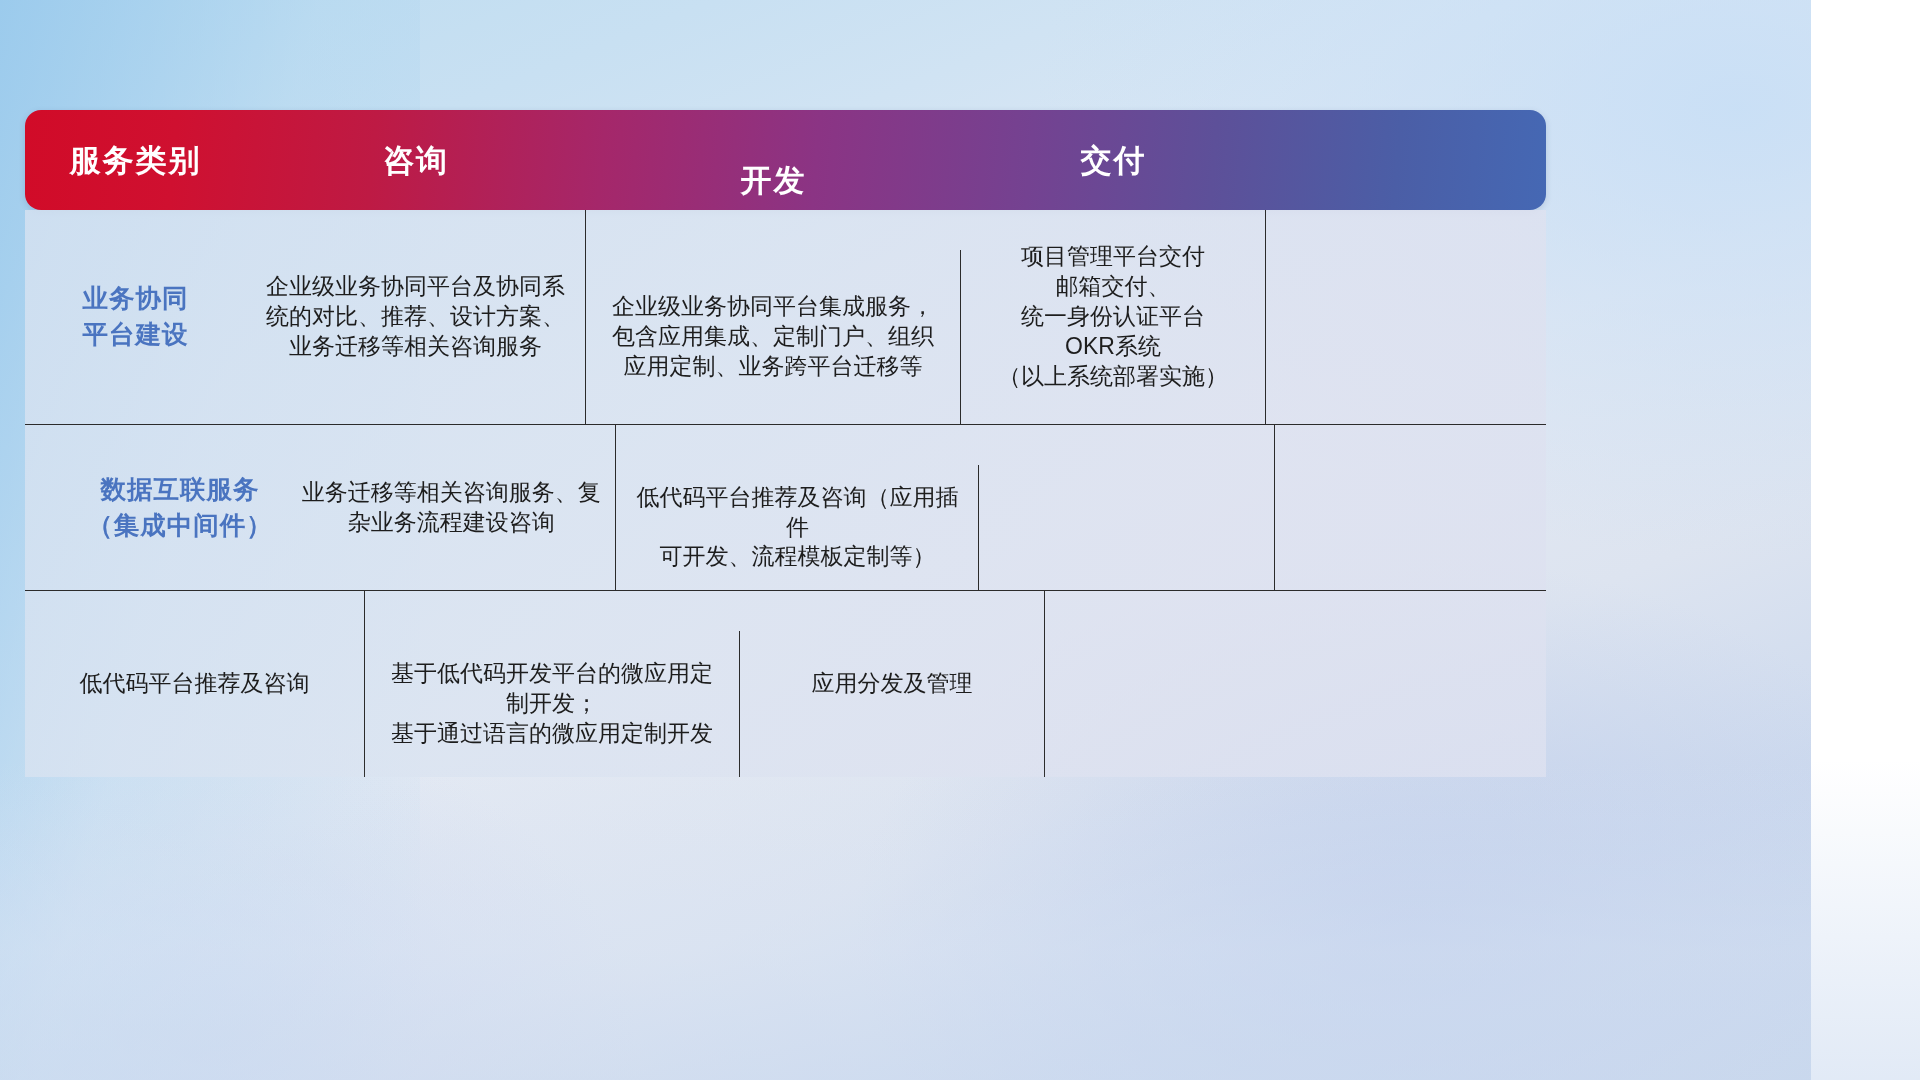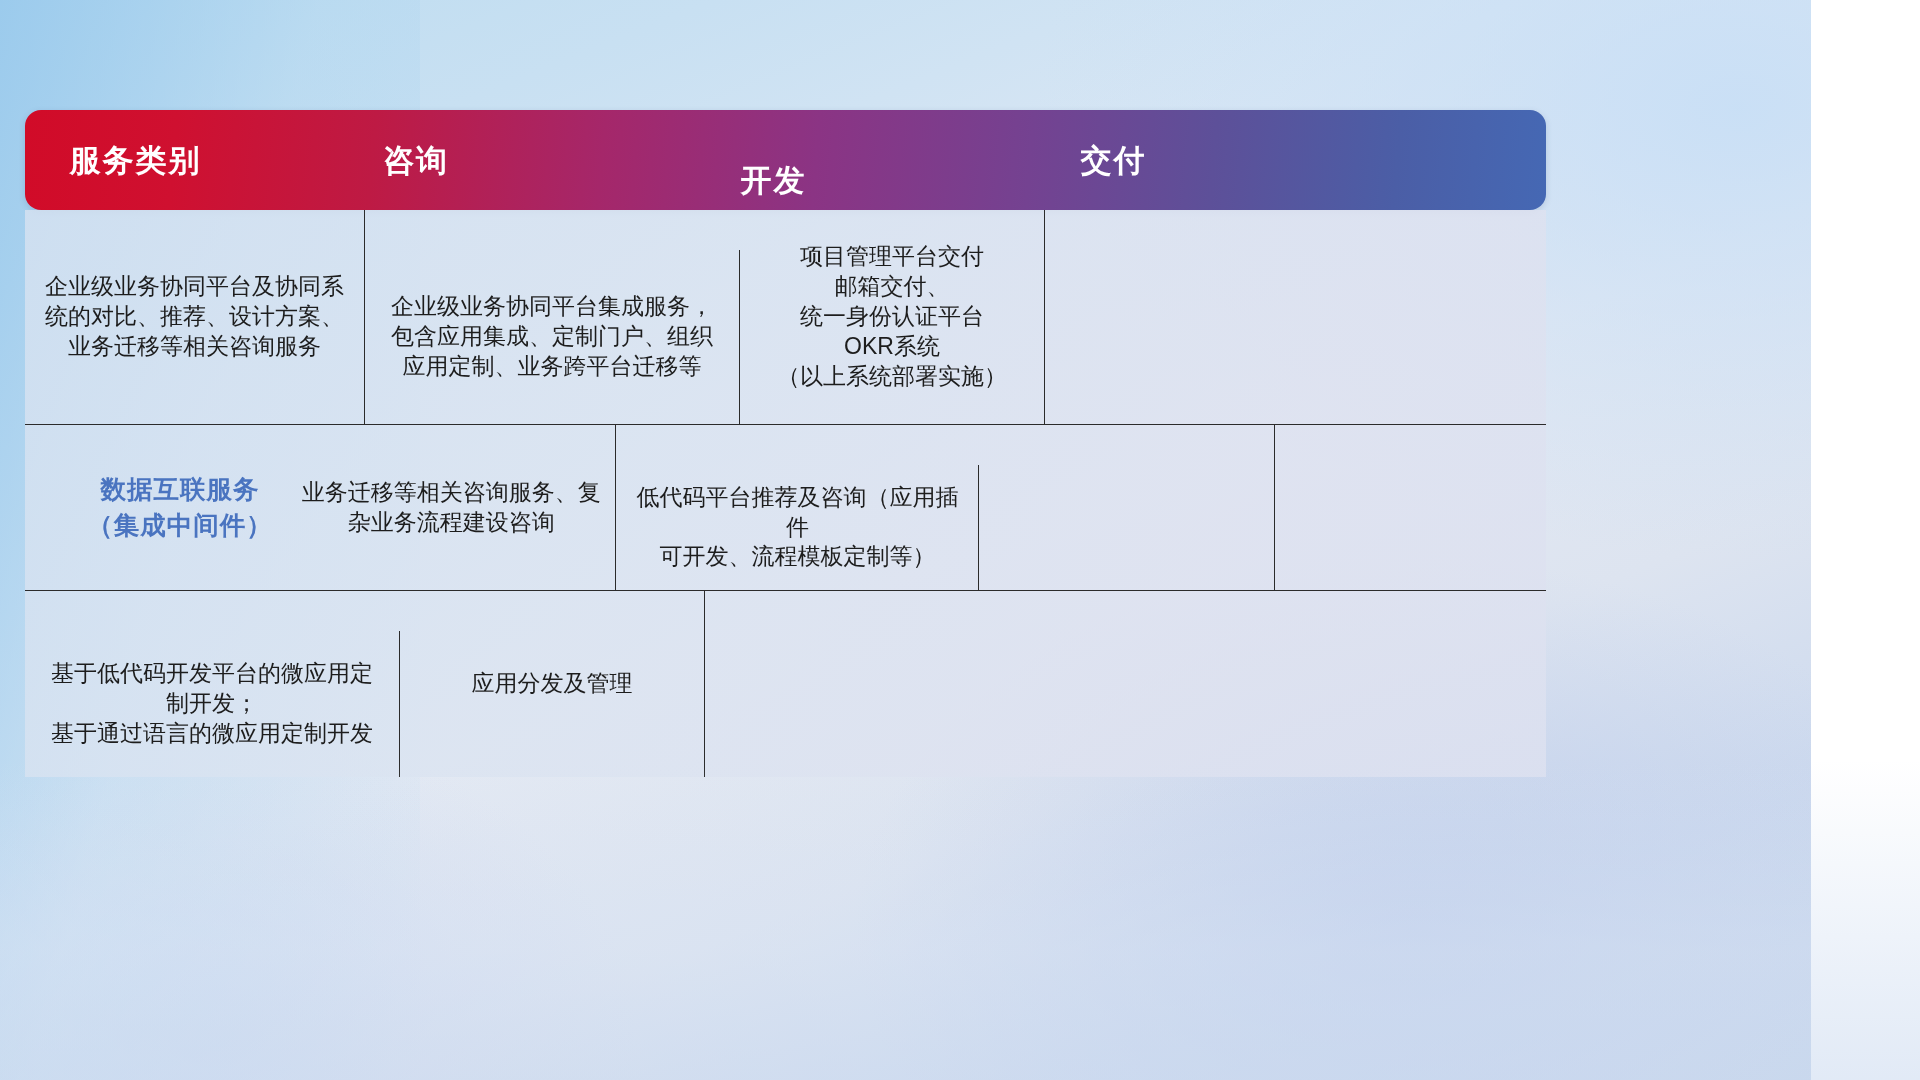--- a/index.html
+++ b/index.html
@@ -120,20 +120,22 @@
     <div class="thead">
       <div class="th c0">服务类别</div>
       <div class="th c1">咨询</div>
       <div class="th c2">开发</div>
       <div class="th c3">交付</div>
     </div>
 
     <div class="tbody">
 
       <div class="trow r1">
+        <div class="td cat c0">业务协同
+平台建设</div>
         <div class="td c1">企业级业务协同平台及协同系
 统的对比、推荐、设计方案、
 业务迁移等相关咨询服务</div>
         <div class="td c2">企业级业务协同平台集成服务，
 包含应用集成、定制门户、组织
 应用定制、业务跨平台迁移等</div>
         <div class="td c3">项目管理平台交付
 邮箱交付、
 统一身份认证平台
 OKR系统
@@ -145,20 +147,21 @@
 （集成中间件）</div>
         <div class="td c1">业务迁移等相关咨询服务、复
 杂业务流程建设咨询</div>
         <div class="td c2">低代码平台推荐及咨询（应用插件
 可开发、流程模板定制等）</div>
         <div class="td c3 empty"></div>
         <div class="td c4 last empty"></div>
       </div>
 
       <div class="trow r3">
+        <div class="td c1">低代码平台推荐及咨询</div>
         <div class="td c2">基于低代码开发平台的微应用定
 制开发；
 基于通过语言的微应用定制开发</div>
         <div class="td c3">应用分发及管理</div>
         <div class="td c4 last empty"></div>
       </div>
 
     </div>
   </div>
 

